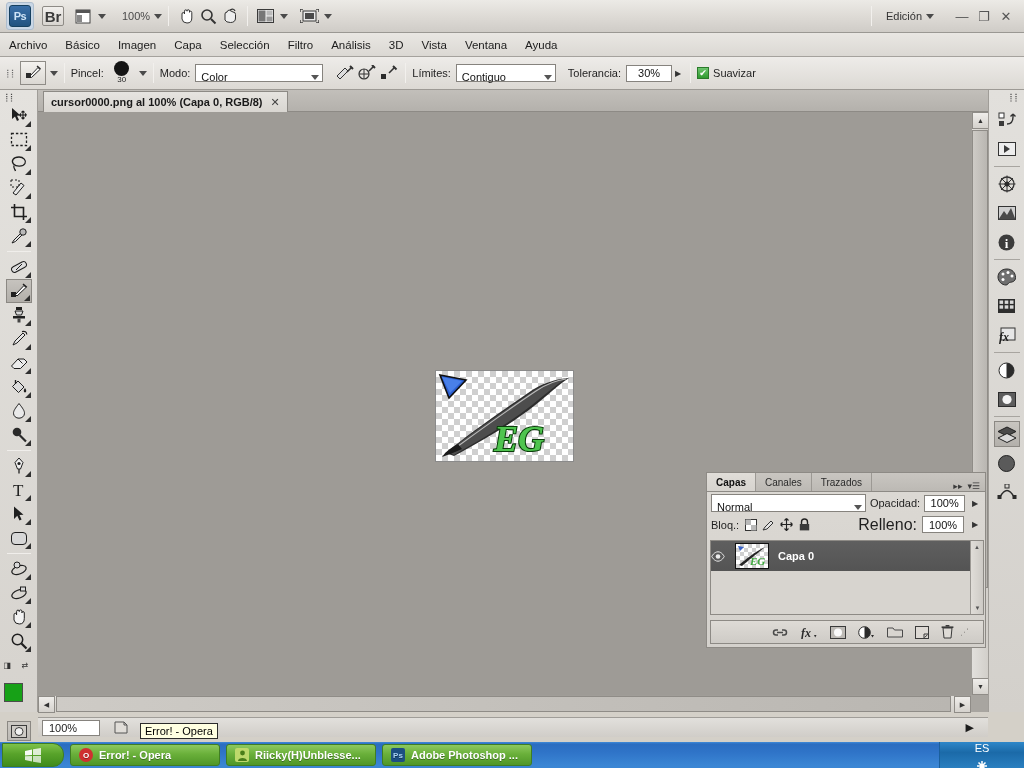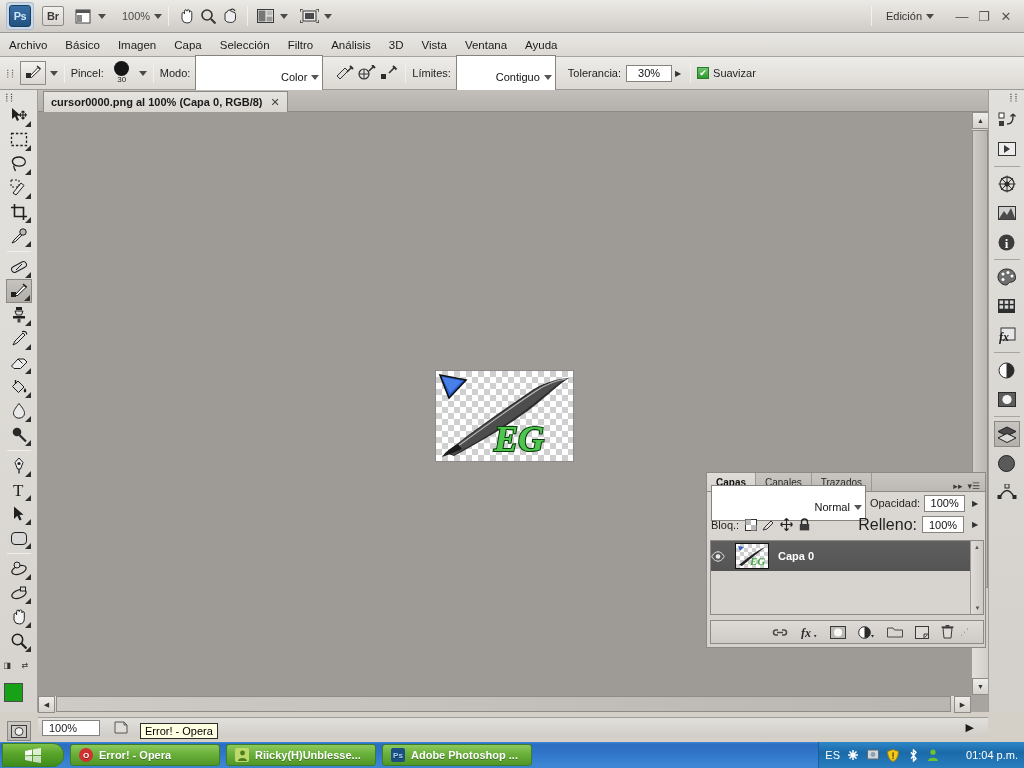--- a/index.html
+++ b/index.html
@@ -26,21 +26,21 @@
     width:22px; height:22px; border-radius:3px;
     background: linear-gradient(#3a6fa8,#21527f);
     border:1px solid #16405f;
     color:#cfe4f7; font-weight:bold; font-size:11px;
     display:flex; align-items:center; justify-content:center;
     letter-spacing:-0.5px;
   }
   .ps-logo-wrap { padding:2px; background:#c9d7e6; border:1px solid #aebdcd; border-radius:3px; }
   .br-btn {
     width:22px; height:20px; display:flex; align-items:center; justify-content:center;
-    font-size:11px; font-weight:bold; color:#3b3b3b;
+    font-size:15px; font-weight:bold; color:#3b3b3b;
     background: linear-gradient(#f2f0ed,#d8d5d0);
     border:1px solid #8e8b86; border-radius:2px;
   }
   .icon-btn {
     height:22px; min-width:22px; display:flex; align-items:center; justify-content:center;
     color:#3c3c3c; background:transparent; border:1px solid transparent; border-radius:2px;
   }
   .caret { width:0;height:0;border-left:4px solid transparent;border-right:4px solid transparent;
            border-top:5px solid #4a4a4a; margin-left:4px; }
   .zoomlabel { font-size:11px; color:#4a4a4a; margin-left:6px; }
@@ -64,22 +64,22 @@
     background: linear-gradient(#eeece9,#dcd9d4);
     border-bottom:1px solid #9d9a95;
     display:flex; align-items:center; padding-left:6px;
   }
   .opt-label { font-size:11px; color:#1f1f1f; margin-right:5px; }
   .opt-tool-ico {
     width:26px;height:24px; display:flex;align-items:center;justify-content:center;
     background: linear-gradient(#f4f2ef,#dbd8d3); border:1px solid #8f8c87;
   }
   .combo {
-    height:36px; background:#fff; border:1px solid #86837e;
-    display:flex; align-items:center; justify-content:flex-end;
+    height:18px; background:#fff; border:1px solid #86837e;
+    display:flex; align-items:center; justify-content:space-between;
     padding:8px 3px 0 5px; font-size:11px; color:#111;
   }
   .combo .caret { border-top-color:#555; }
   .numfield {
     height:17px; width:46px; background:#fff; border:1px solid #86837e;
     font-size:11px; color:#111; display:flex; align-items:center; justify-content:center;
   }
   .spinner { width:12px;height:17px; display:flex;align-items:center;justify-content:center;
              font-size:8px;color:#333; }
   .chk {
@@ -257,21 +257,21 @@
     text-shadow:0 1px 0 rgba(0,0,0,.35);
     overflow:hidden; white-space:nowrap;
   }
   .tb-ico { width:14px;height:14px; border-radius:2px;
             display:flex;align-items:center;justify-content:center; font-size:8px; }
   #tray {
     margin-left:auto; height:26px; padding:0 6px;
     background: linear-gradient(#2e87c9 0%, #1b6aa8 40%, #2a7fc0 100%);
     border-left:1px solid #1a5f9c;
     display:flex; align-items:center; gap:6px;
-    color:#fff; font-size:11px;
+    color:#fff; font-size:11px;flex-direction:column;
   }
   .tray-ico { width:14px;height:14px; display:flex;align-items:center;justify-content:center;
               font-size:10px; }
   svg { display:block; }
 </style>
 </head>
 <body>
 
 <div id="app">
 

